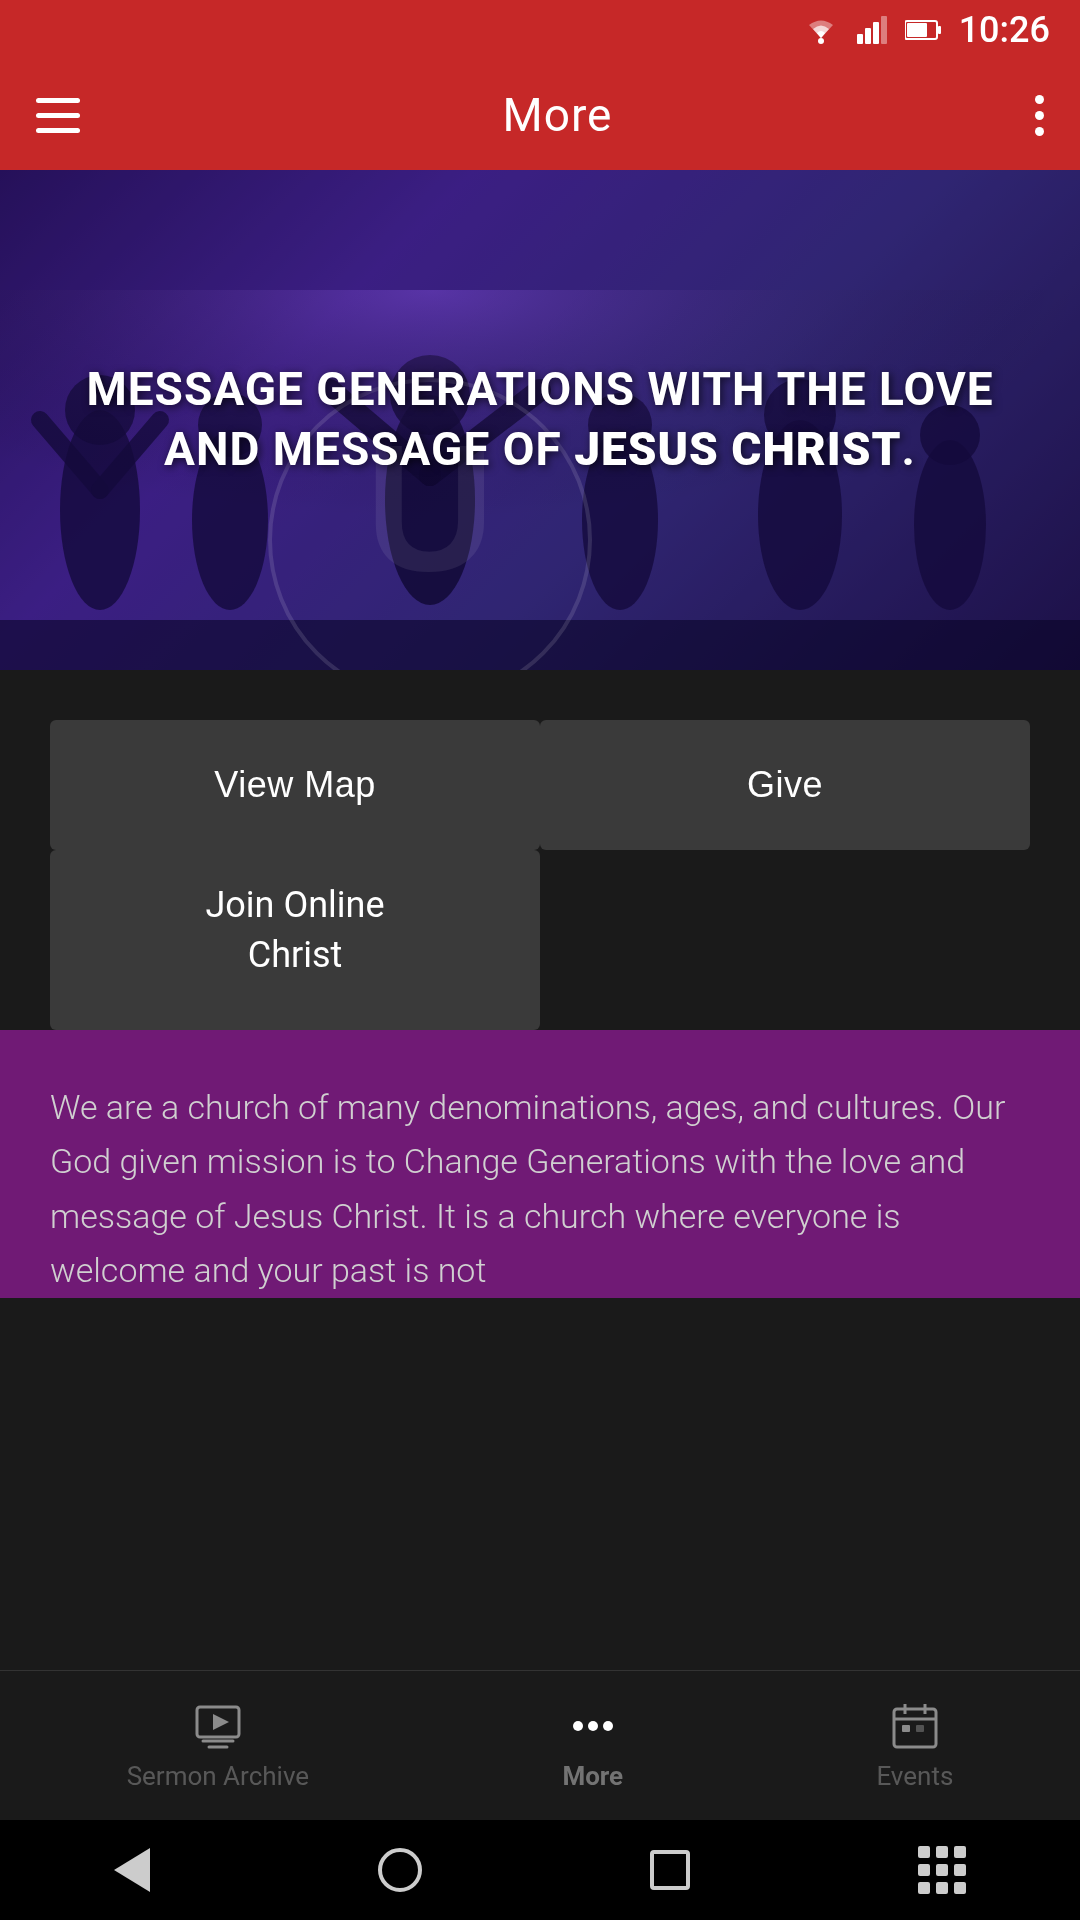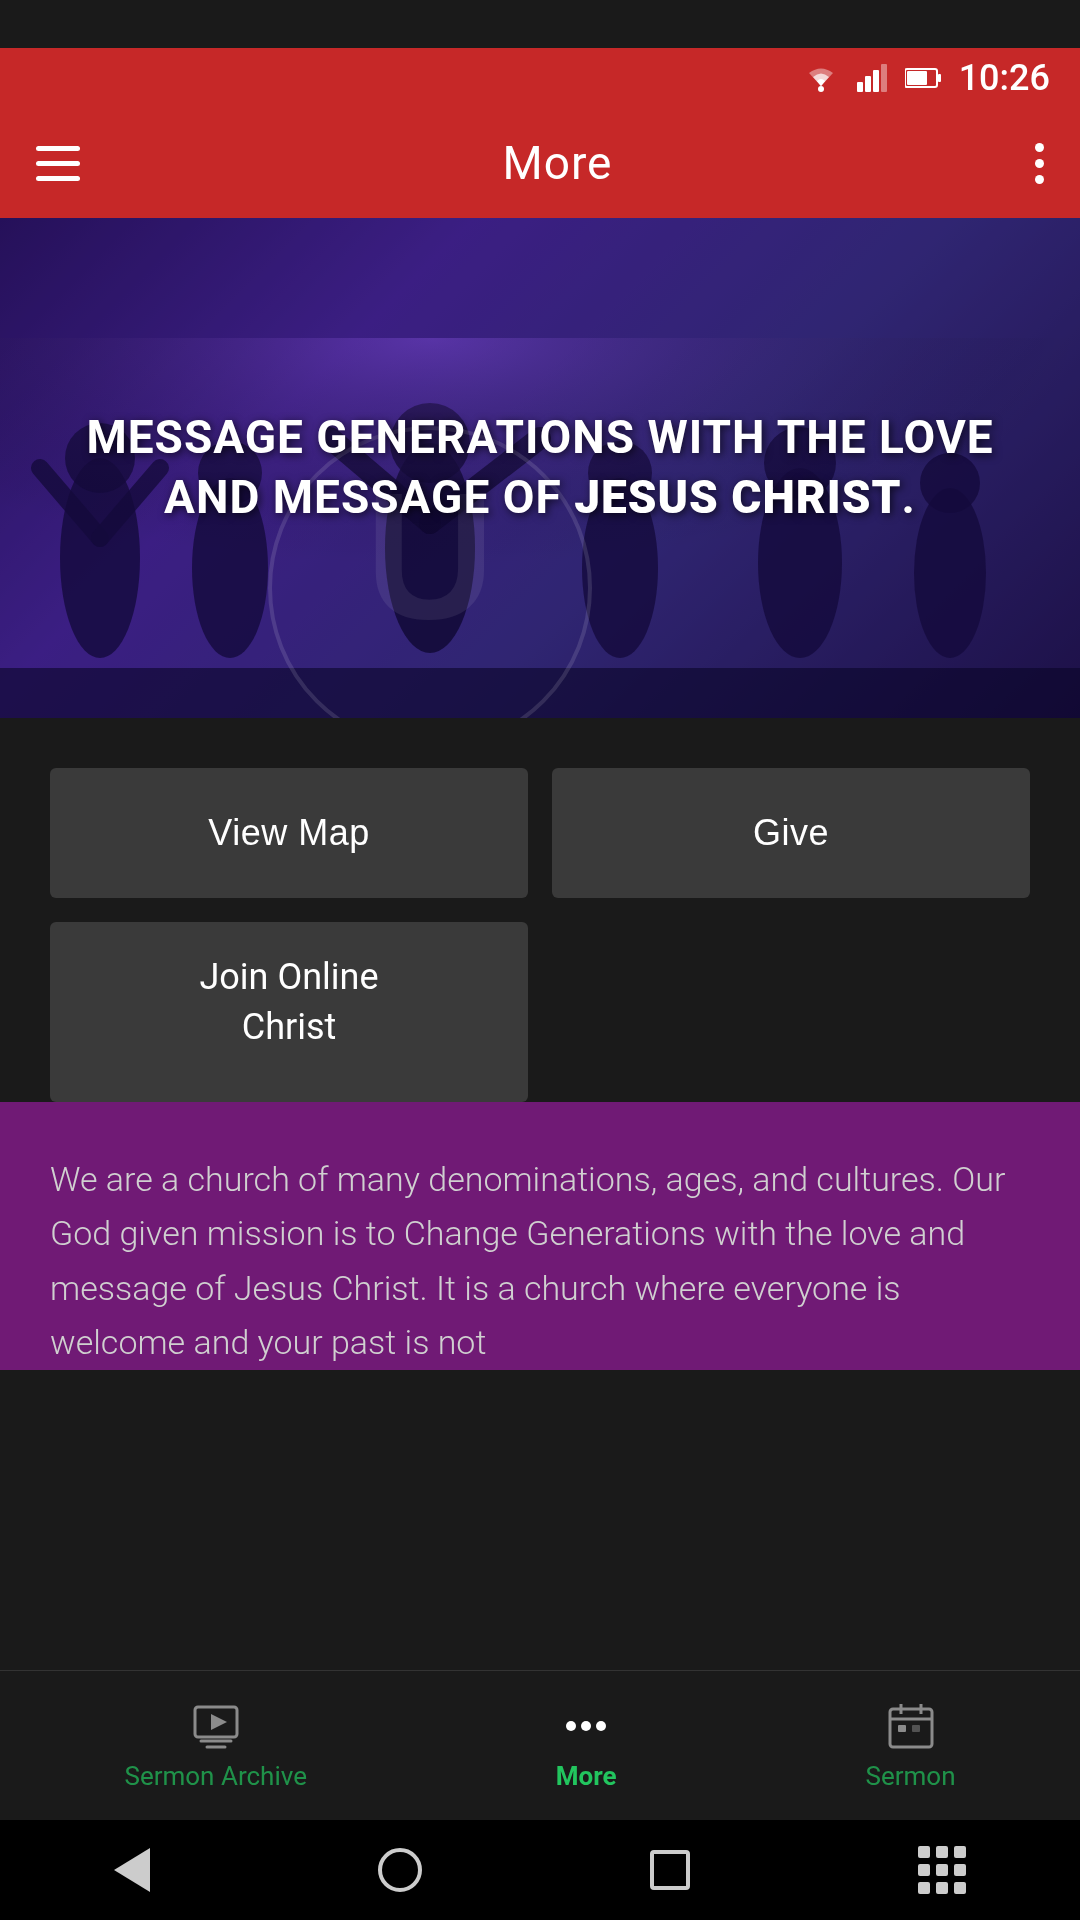--- a/index.html
+++ b/index.html
@@ -16,21 +16,20 @@
 
     
     .status-bar {
       background: #c62828;
       height: 60px;
       display: flex;
       align-items: center;
       justify-content: flex-end;
       padding: 0 30px;
       gap: 16px;
-      margin-top: 48px;
     }
     .status-icons {
       display: flex;
       align-items: center;
       gap: 18px;
     }
     .status-time {
       font-size: 36px;
       font-weight: 500;
       color: #fff;
@@ -117,21 +116,20 @@
     .hero-tagline .bold-name {
       font-weight: 900;
     }
 
     
     .buttons-section {
       background: #1a1a1a;
       padding: 50px 50px 0 50px;
       display: grid;
       grid-template-columns: 1fr 1fr;
-      gap: 24px;
     }
     .action-button {
       background: #3a3a3a;
       border: none;
       border-radius: 6px;
       color: #fff;
       font-size: 36px;
       font-weight: 400;
       padding: 44px 20px;
       cursor: pointer;
@@ -171,21 +169,21 @@
       gap: 10px;
       cursor: pointer;
       opacity: 0.7;
       padding: 10px 30px;
     }
     .nav-item.active {
       opacity: 1;
     }
     .nav-label {
       font-size: 26px;
-      color: #22c55e;
+      color: #737373;
       font-weight: 400;
     }
 
     
     .android-nav {
       position: fixed;
       bottom: 0;
       left: 0;
       width: 1080px;
       height: 100px;
@@ -379,21 +377,21 @@
 
   <div class="nav-item">
     <svg class="nav-svg" viewBox="0 0 50 50" fill="none" stroke="white" stroke-width="3" opacity="0.7">
       <rect x="4" y="8" width="42" height="38" rx="3" fill="none"></rect>
       <line x1="4" y1="18" x2="46" y2="18"></line>
       <line x1="15" y1="3" x2="15" y2="13"></line>
       <line x1="35" y1="3" x2="35" y2="13"></line>
       <rect x="12" y="24" width="8" height="7" rx="1" fill="white" stroke="none"></rect>
       <rect x="26" y="24" width="8" height="7" rx="1" fill="white" stroke="none" opacity="0.5"></rect>
     </svg>
-    <span class="nav-label">Sermon</span>
+    <span class="nav-label">Events</span>
   </div>
 
 </div>
 
 <div class="android-nav">
   <div class="back-triangle"></div>
   <div class="home-circle"></div>
   <div class="recents-square"></div>
   <div class="keyboard-icon">
     <span></span>

